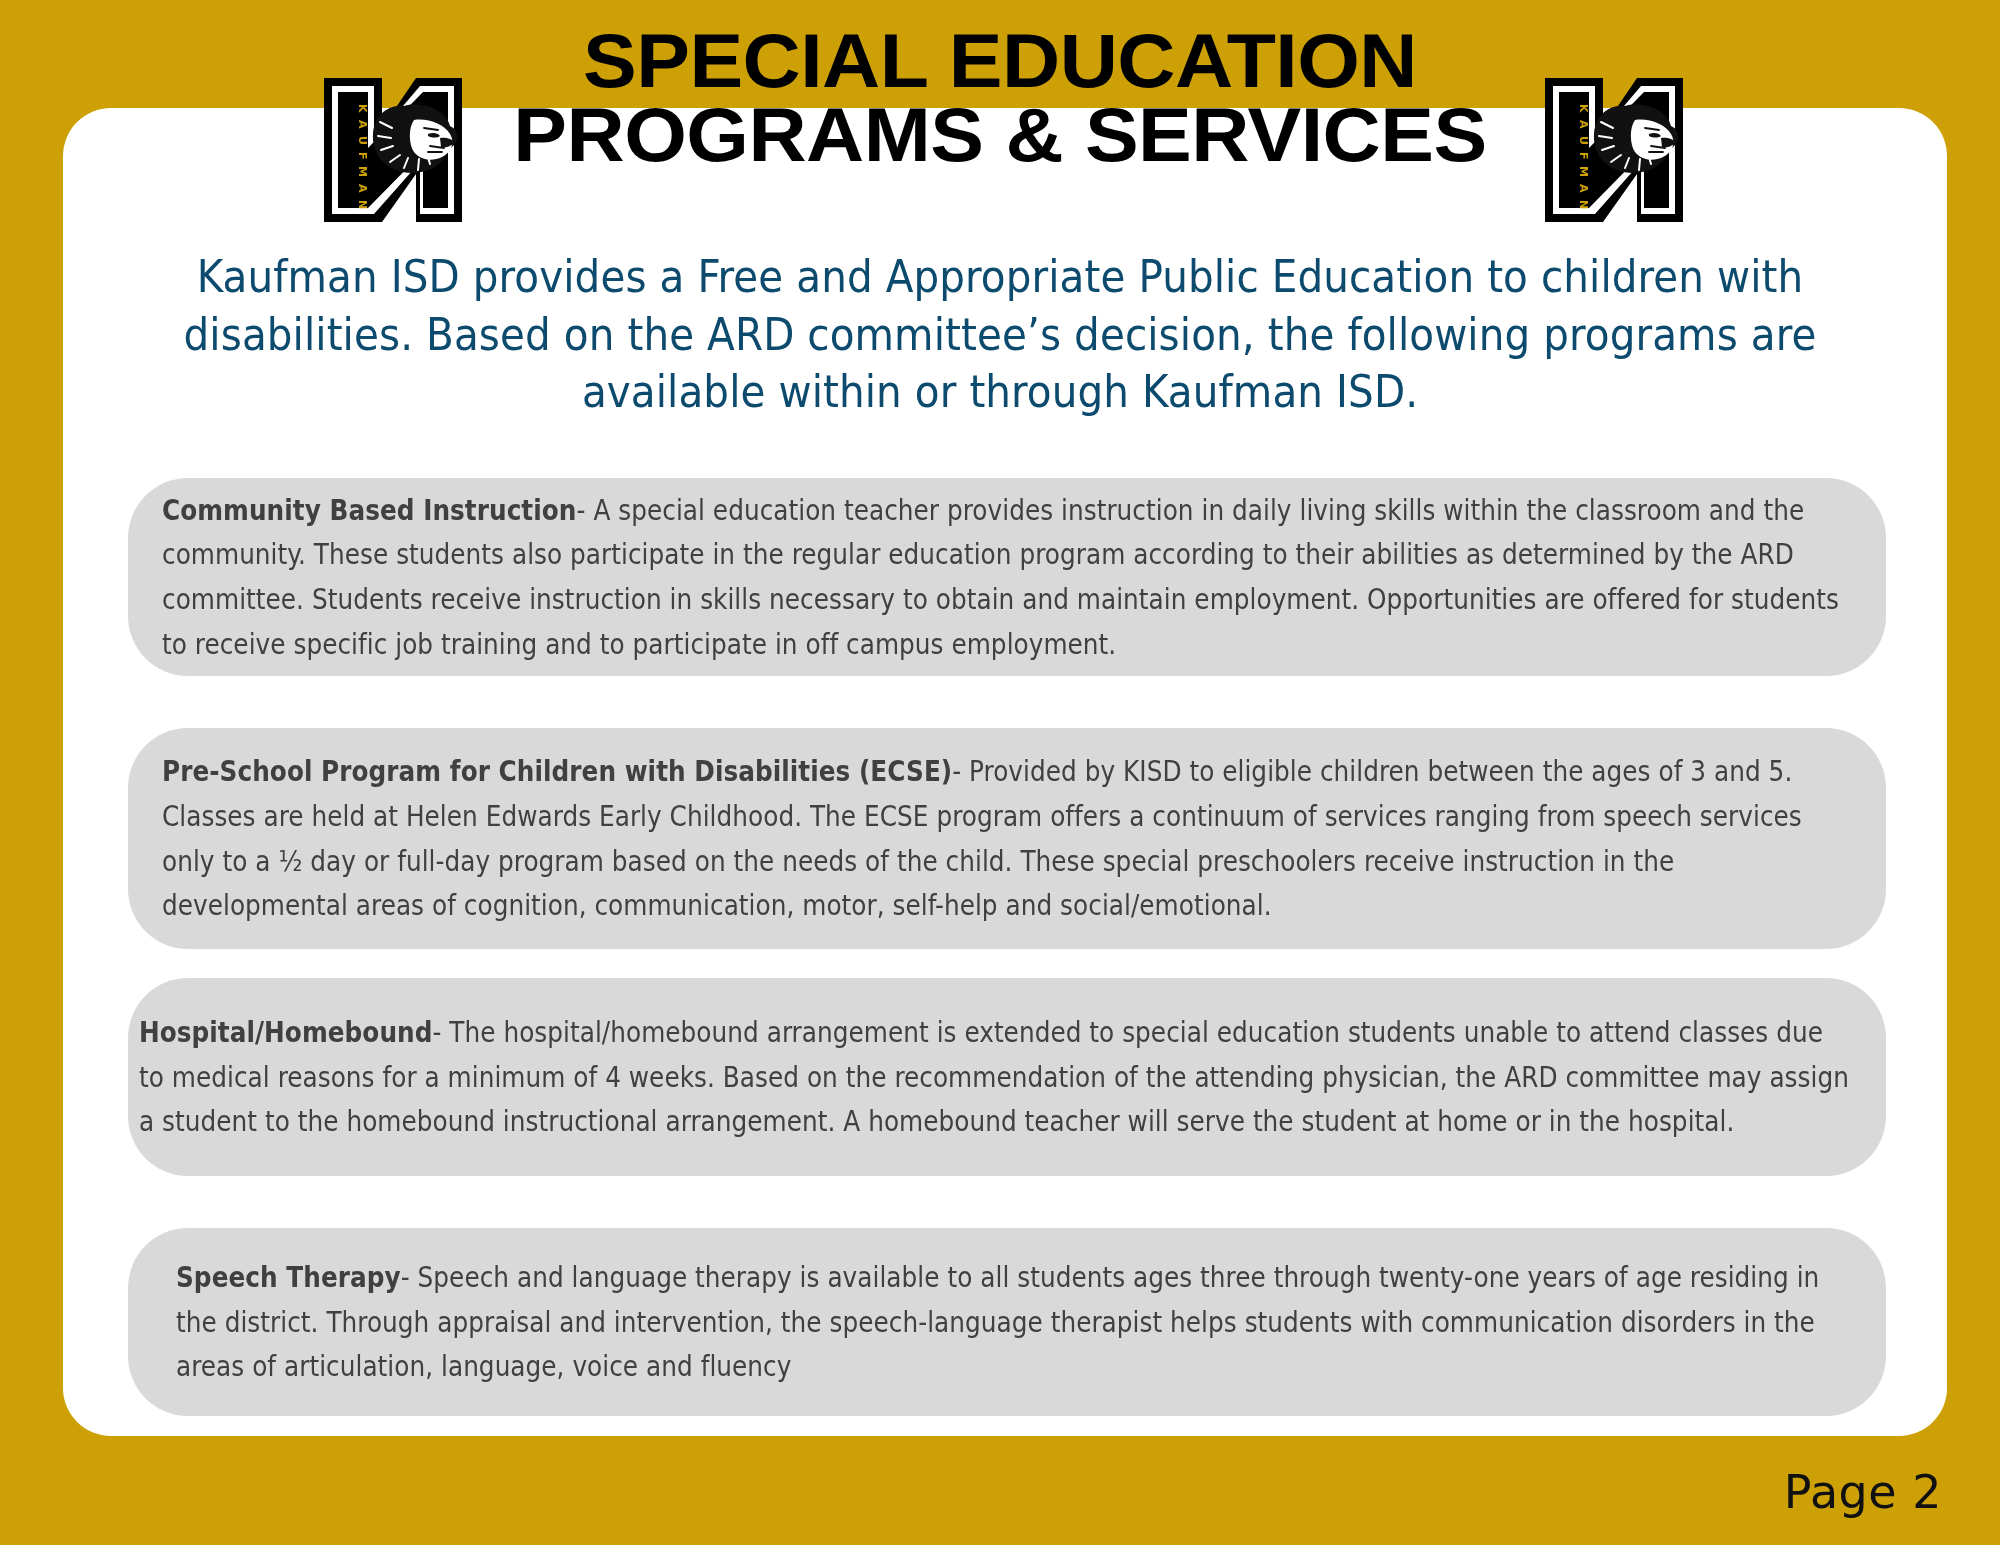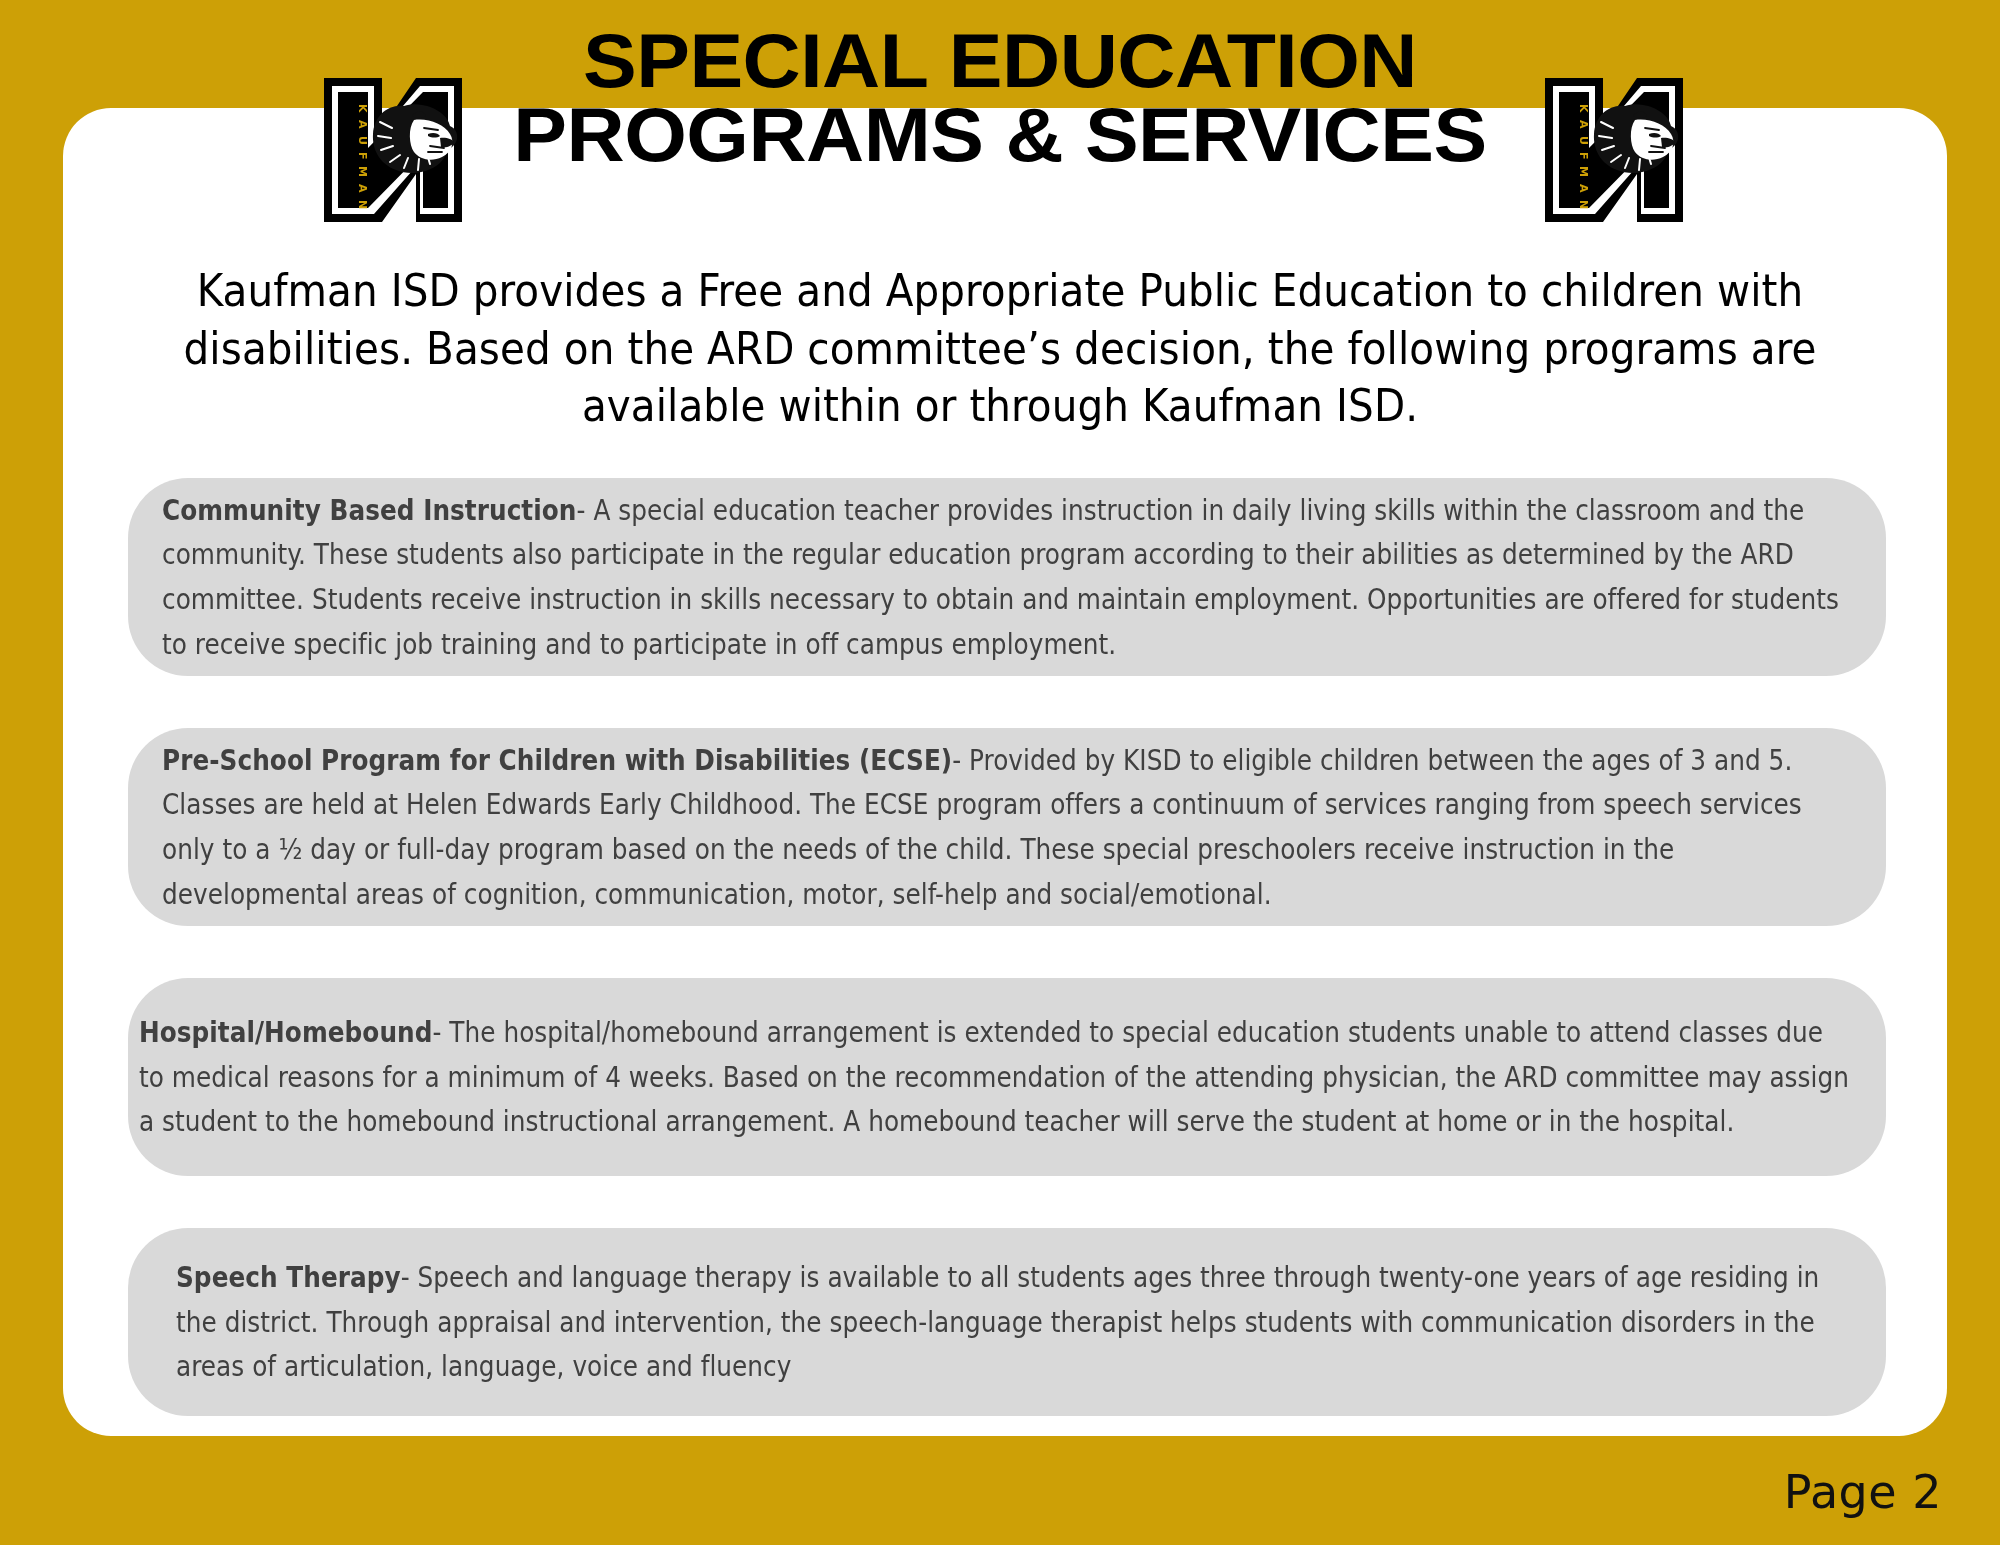--- a/index.html
+++ b/index.html
@@ -71,27 +71,27 @@
     height: 160px;
   }
   .logo-left  { left: 312px; }
   .logo-right { left: 1533px; }
   .logo svg { display: block; width: 100%; height: 100%; }
 
   
   .intro {
     position: absolute;
     left: 160px;
-    top: 262px;
+    top: 248px;
     width: 1680px;
     text-align: center;
     font-family: "DejaVu Sans Condensed", "Liberation Sans Narrow", "Liberation Sans", sans-serif;
     font-size: 45px;
     line-height: 1.28;
-    color: #000000;
+    color: #0c4a6e;
     letter-spacing: 0.1px;
     z-index: 6;
   }
 
   
   .cards {
     position: absolute;
     left: 0;
     top: 478px;
     width: 2000px;
@@ -104,21 +104,21 @@
     width: 1758px;
     background: #D9D9D9;
     border-radius: 60px;
     box-sizing: border-box;
     padding: 0 34px;
     display: flex;
     align-items: center;
   }
 
   .card-1 { top: 0px;   height: 198px; }
-  .card-2 { top: 250px; height: 198px; }
+  .card-2 { top: 250px; height: 221px; }
   .card-3 { top: 500px; height: 198px; padding-left: 11px; }
   .card-4 { top: 750px; height: 188px; padding-left: 48px; }
 
   .card-text {
     font-family: "DejaVu Sans Condensed", "Liberation Sans Narrow", "Liberation Sans", sans-serif;
     font-size: 27.5px;
     line-height: 1.62;
     color: #404040;
     letter-spacing: 0.05px;
     width: 100%;

